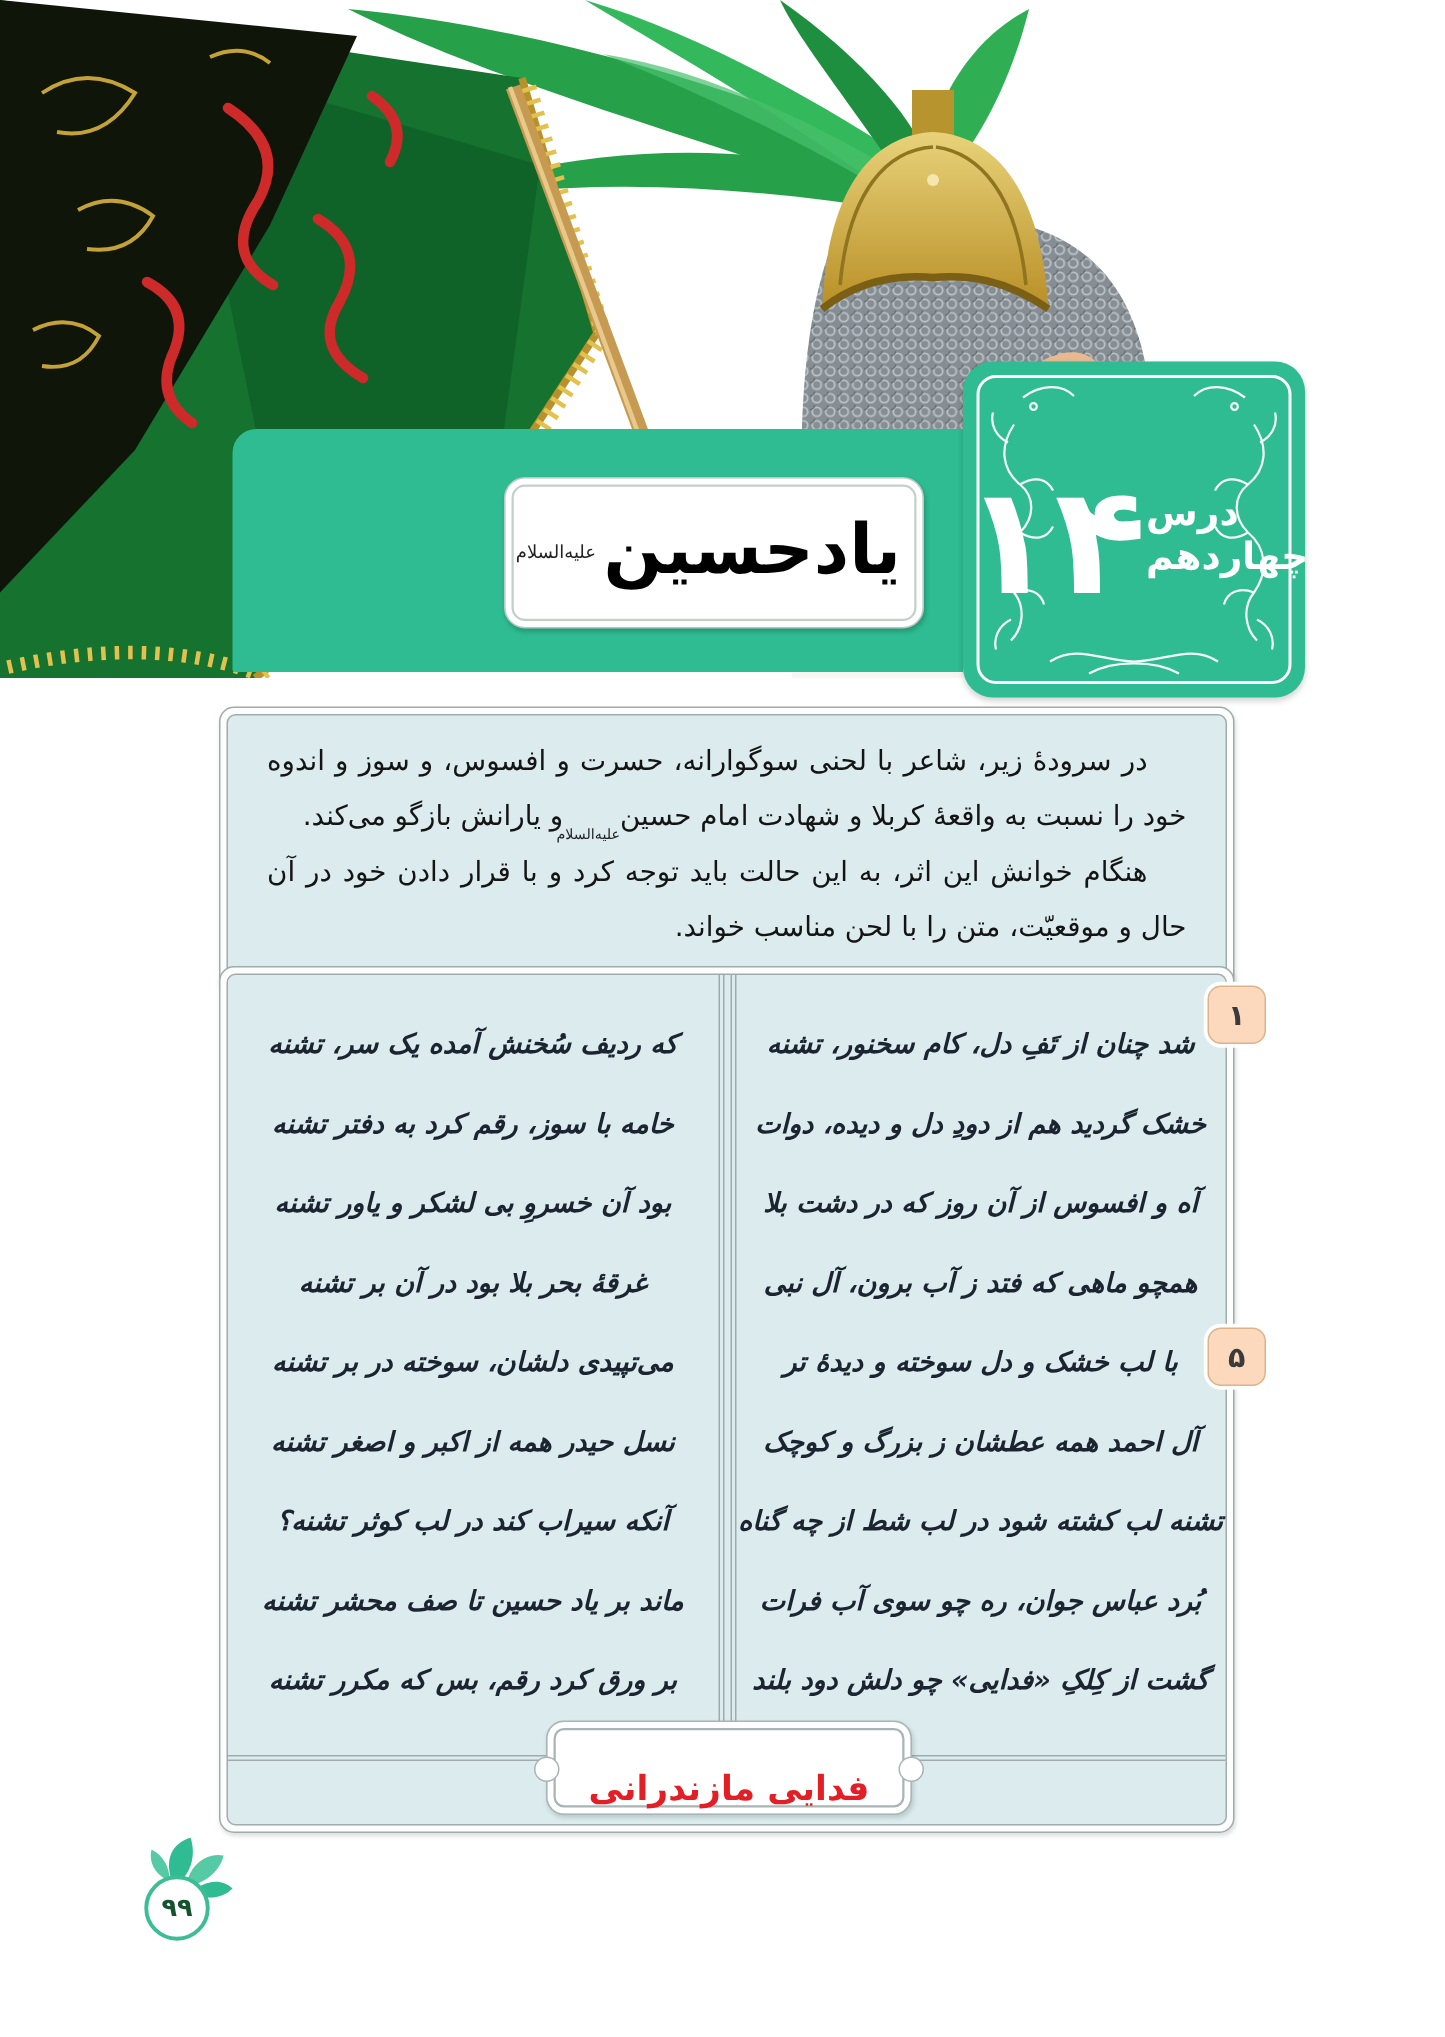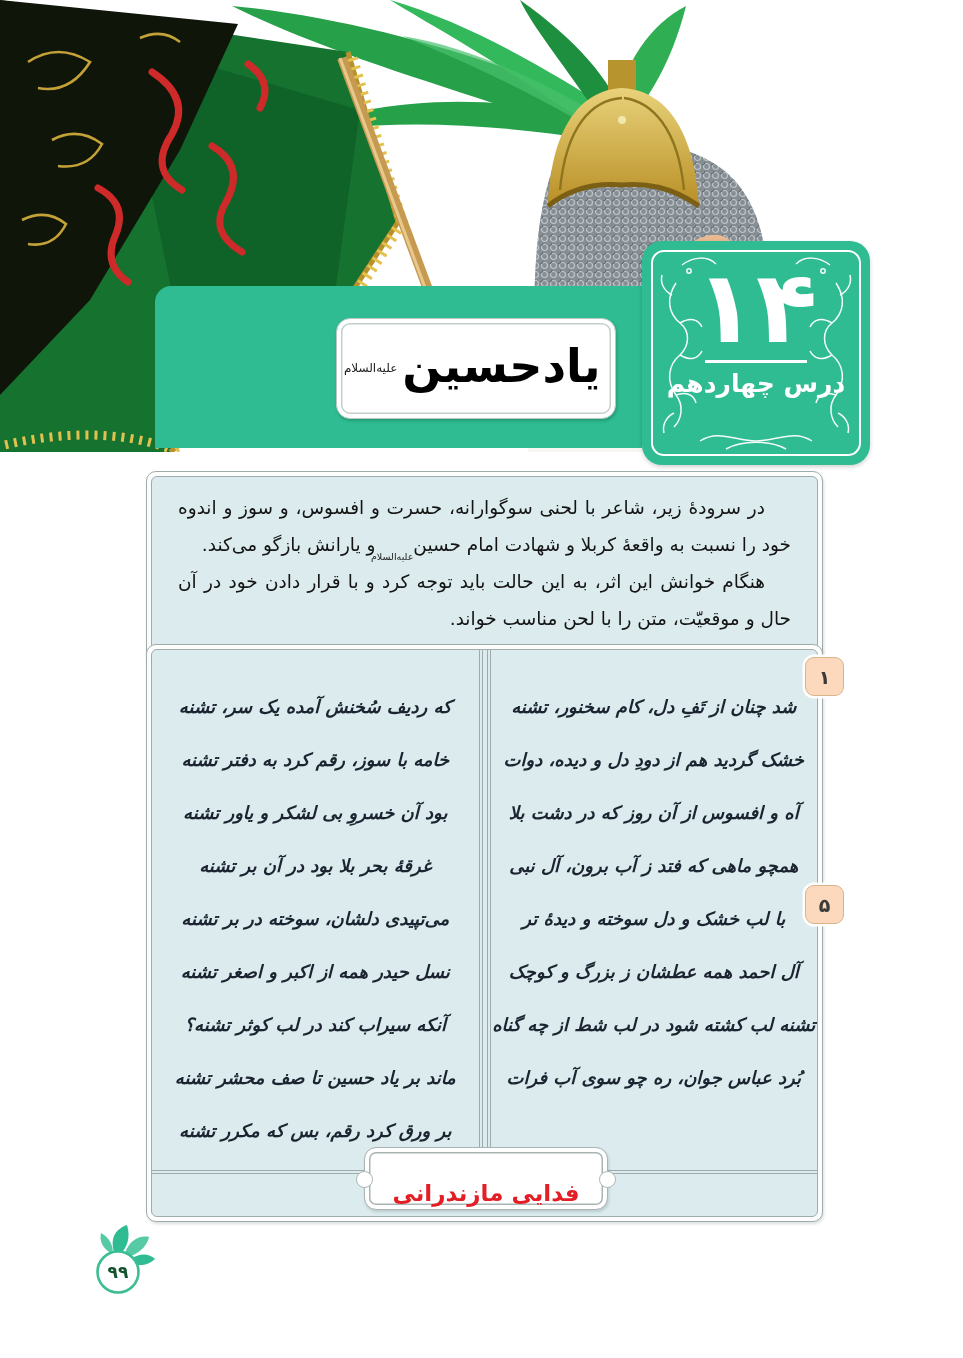--- a/index.html
+++ b/index.html
@@ -18,42 +18,42 @@
             z-index:3; display:flex; align-items:center; justify-content:center; gap:5px; direction:rtl; }
   .title-text { color:#000000; font-size:46px; font-weight:bold; line-height:1; padding-bottom:6px; }
   .title-hon { display:inline-block; width:46px; font-size:12px; line-height:1.12; color:#222;
             text-align:center; }
 
   
   .lesson { position:absolute; left:642px; top:241px; width:228px; height:224px;
             background:#2fbc92; border-radius:20px; z-index:8; box-shadow:0 2px 4px rgba(0,0,0,.18); }
   .lesson-frame { position:absolute; inset:9px; border:2px solid #fff; border-radius:13px; }
   .lesson-orn { position:absolute; inset:0; }
-  .lesson-content { position:absolute; inset:0; display:flex; flex-direction:column; align-items:center; }
+  .lesson-content { position:absolute; inset:0; display:flex; flex-direction:row; align-items:center; }
   .lesson-number { margin-top:14px; font-size:100px; line-height:1.05; font-weight:bold; color:#fff; }
   .lesson-rule { width:102px; height:2.5px; background:#fff; }
   .lesson-label { margin-top:6px; color:#fff; font-size:25px; font-weight:bold; }
 
   
   .dbox { position:absolute; background:#fdfdfd; border:1.6px solid #a0acac; border-radius:10px;
           padding:4px; box-sizing:border-box; z-index:4; box-shadow:1px 2px 3px rgba(60,80,80,.18); }
   .dbox-in { width:100%; height:100%; background:#dcecee; border:1.6px solid #a0acac;
           border-radius:6px; box-sizing:border-box; position:relative; }
 
   .intro { left:146px; top:471px; width:677px; height:190px; }
   .intro-text { position:absolute; top:12px; right:26px; left:26px; direction:rtl;
           font-size:18.5px; line-height:37px; color:#141414; text-align:justify; }
   .intro-text p { margin:0; text-indent:26px; }
   .hon { display:inline-block; width:32px; font-size:9.5px; line-height:1.1; color:#222;
           text-align:center; vertical-align:-9px; text-indent:0; }
 
   
   .poem { left:146px; top:644px; width:677px; height:578px; }
   .poem-cols { position:absolute; top:0; left:0; right:0; bottom:42px; display:flex; direction:rtl; }
-  .pcol { flex:1; padding-top:10px; overflow:hidden;margin-top:20px; }
+  .pcol { flex:1; padding-top:20px; overflow:hidden; }
   .pdiv { width:4px; border-left:4px double #9fabab; border-right:4px double #9fabab; }
   .pline { height:53px; line-height:53px; text-align:center; font-size:18px; font-weight:bold;
            font-style:italic; color:#1b2430; white-space:nowrap; direction:rtl; }
   .poem-foot { position:absolute; left:0; right:0; bottom:0; height:42px; border-top:4px double #9fabab; }
 
   .vbadge { position:absolute; width:37px; height:37px; background:#fcd9bc; border:1.6px solid #dcb48c;
            border-radius:9px; box-shadow:0 0 0 2.5px rgba(255,255,255,.95); z-index:9;
            display:flex; align-items:center; justify-content:center;
            font-size:19px; font-weight:bold; color:#3b3b3b; }
   .vb1 { left:805px; top:657px; }
@@ -202,20 +202,21 @@
       <div class="poem-cols">
         <div class="pcol">
             <div class="pline">شد چنان از تَفِ دل، کام سخنور، تشنه</div>
             <div class="pline">خشک گردید هم از دودِ دل و دیده، دوات</div>
             <div class="pline">آه و افسوس از آن روز که در دشت بلا</div>
             <div class="pline">همچو ماهی که فتد ز آب برون، آل نبی</div>
             <div class="pline">با لب خشک و دل سوخته و دیدهٔ تر</div>
             <div class="pline">آل احمد همه عطشان ز بزرگ و کوچک</div>
             <div class="pline">تشنه لب کشته شود در لب شط از چه گناه</div>
             <div class="pline">بُرد عباس جوان، ره چو سوی آب فرات</div>
+            <div class="pline">گشت از کِلکِ «فدایی» چو دلش دود بلند</div>
           </div>
         <div class="pdiv"></div>
         <div class="pcol">
             <div class="pline">که ردیف سُخنش آمده یک سر، تشنه</div>
             <div class="pline">خامه با سوز، رقم کرد به دفتر تشنه</div>
             <div class="pline">بود آن خسروِ بی لشکر و یاور تشنه</div>
             <div class="pline">غرقهٔ بحر بلا بود در آن بر تشنه</div>
             <div class="pline">می‌تپیدی دلشان، سوخته در بر تشنه</div>
             <div class="pline">نسل حیدر همه از اکبر و اصغر تشنه</div>
             <div class="pline">آنکه سیراب کند در لب کوثر تشنه؟</div>

